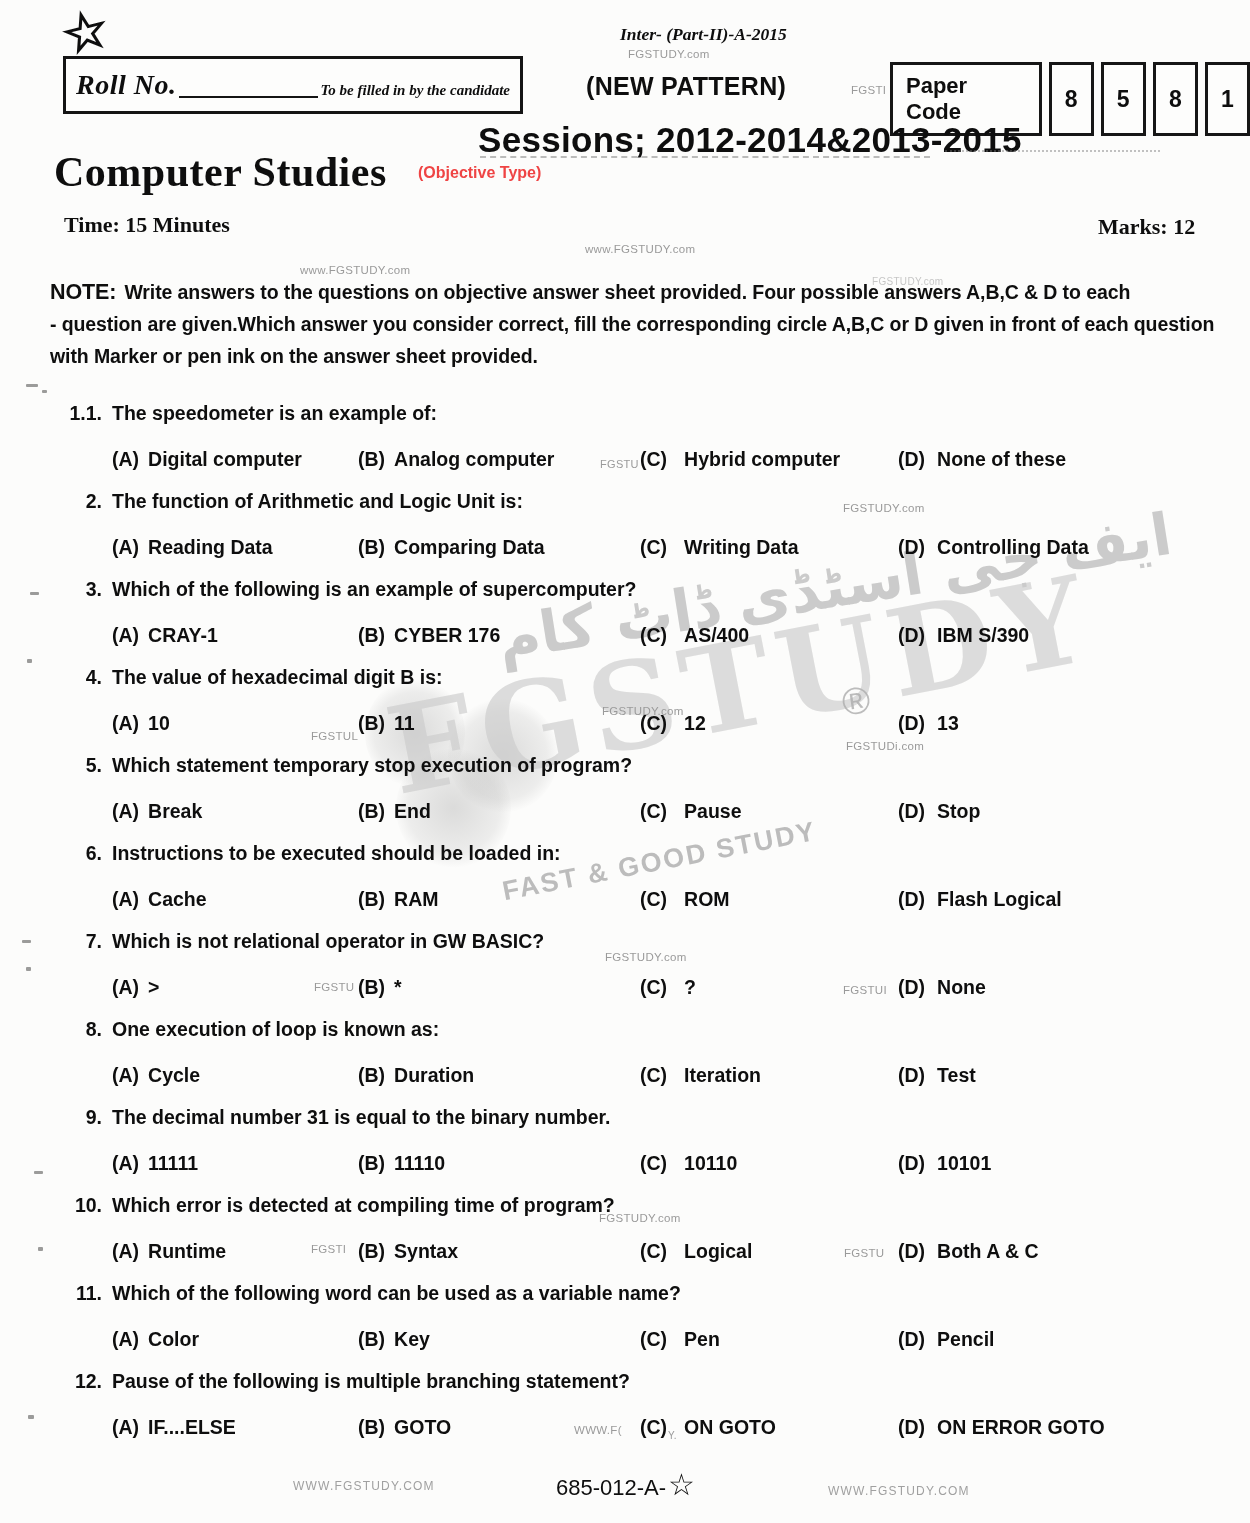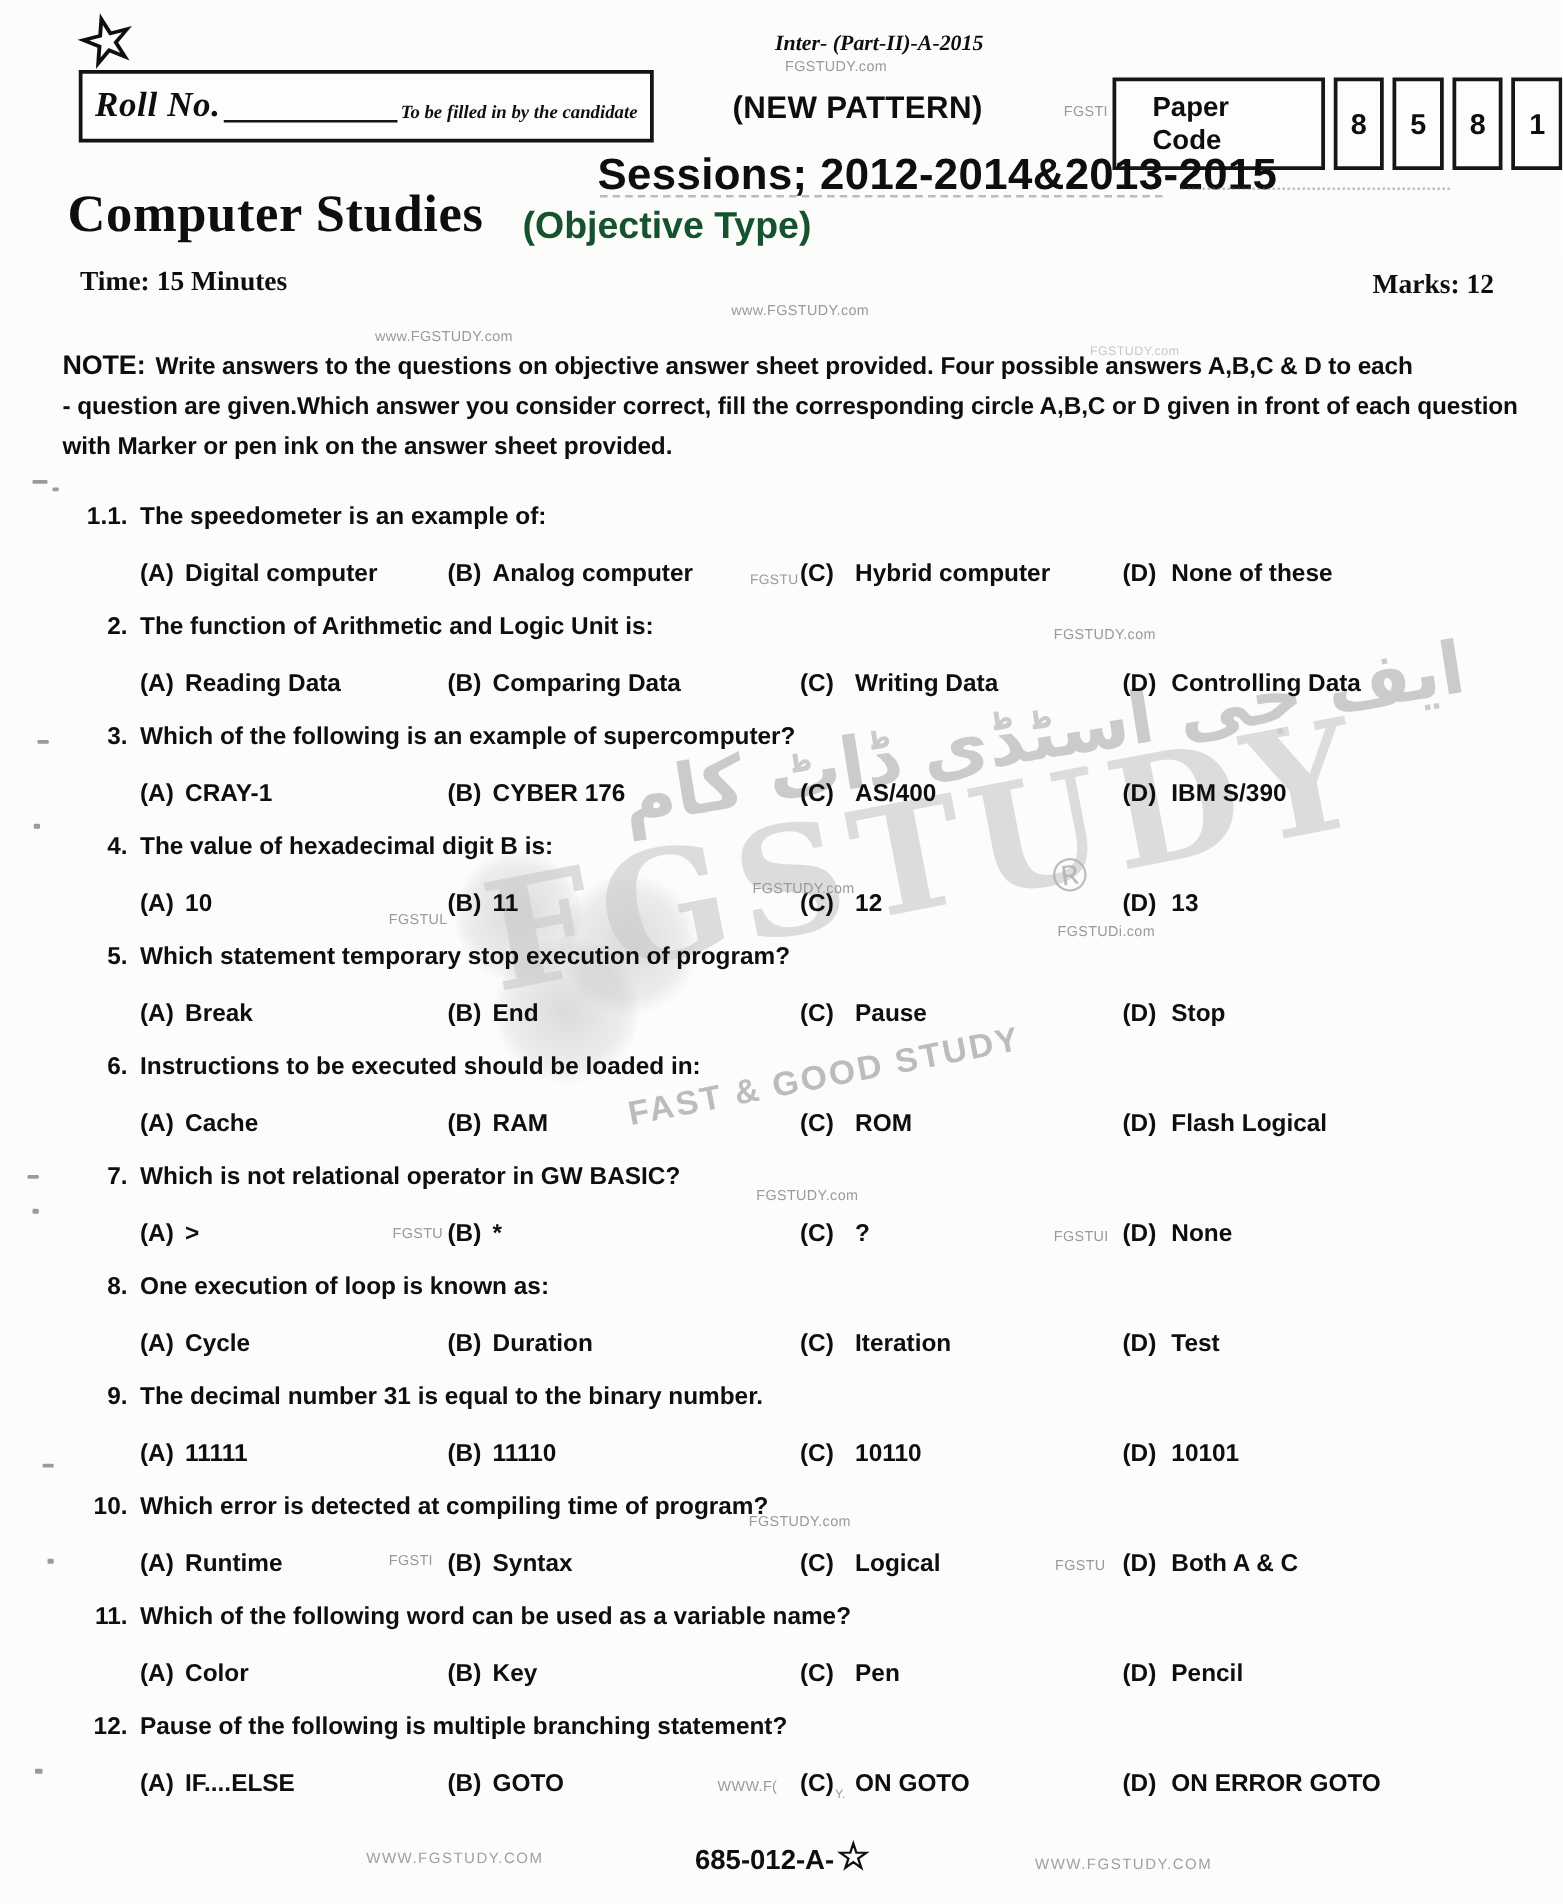--- a/index.html
+++ b/index.html
@@ -29,30 +29,30 @@
   
   .top-star{position:absolute;left:62px;top:2px;font-size:52px;font-weight:700;transform:rotate(-14deg)}
   .inter-line{position:absolute;left:620px;top:24px;font:italic 700 17.5px "Liberation Serif",serif}
   .rollno-box{position:absolute;left:63px;top:56px;width:460px;height:58px;border:3px solid #141414;
               display:flex;align-items:center;padding:0 10px;box-sizing:border-box;background:#fdfdfc}
   .rollno-label{font:italic 700 28px "Liberation Serif",serif;letter-spacing:.5px}
   .rollno-line{flex:1;align-self:flex-end;border-bottom:2px solid #141414;margin:0 3px 13px 3px;height:0}
   .rollno-note{font:italic 700 15px "Liberation Serif",serif;margin-top:10px}
   .new-pattern{position:absolute;left:586px;top:72px;font-size:25px;font-weight:700;letter-spacing:.3px}
   .pc{position:absolute;left:890px;top:62px;display:flex;align-items:stretch}
-  .pc-label{border:3px solid #161616;padding:8px 29px;font-size:22px;font-weight:700;background:#fdfdfc}
+  .pc-label{border:3px solid #161616;padding:8px 13px;font-size:22px;font-weight:700;background:#fdfdfc}
   .pc-cell{width:40px;margin-left:7px;border:3px solid #161616;display:flex;align-items:center;
            justify-content:center;font-size:23px;font-weight:700;background:#fdfdfc}
   .sessions{position:absolute;left:478px;top:120px;font-size:35px;font-weight:700;letter-spacing:.3px}
   .dash1{position:absolute;left:480px;top:156px;width:450px;border-top:2px dashed rgba(90,90,90,.4)}
   .dash2{position:absolute;left:945px;top:150px;width:215px;border-top:2px dotted rgba(120,120,120,.45)}
 
   
   .subject{position:absolute;left:54px;top:148px;margin:0;font:700 42px "Liberation Serif",serif;letter-spacing:.5px}
-  .subject-type{position:absolute;left:418px;top:164px;font-size:30px;font-weight:700;color:#14532d}
+  .subject-type{position:absolute;left:418px;top:164px;font-size:16px;font-weight:700;color:#ef4444}
   .time{position:absolute;left:64px;top:212px;font:700 22px "Liberation Serif",serif}
   .marks{position:absolute;left:1098px;top:214px;font:700 22px "Liberation Serif",serif}
 
   
   .note{position:absolute;left:50px;top:276px;width:1170px;font-size:19.5px;font-weight:700;
         line-height:32px;letter-spacing:-.1px}
   .note .note-line{white-space:nowrap}
   .note-label{font-size:21.5px;margin-right:8px}
 
   
@@ -61,21 +61,21 @@
   .q-num{position:absolute;left:36px;top:0;width:66px;text-align:right}
   .q-text{position:absolute;left:112px;top:0}
   .opt-row{position:absolute;left:0;top:46px;width:1250px;height:30px}
   .opt{position:absolute;top:0}
   .opt-a{left:112px}.opt-b{left:358px}.opt-c{left:640px}.opt-d{left:898px}
   .opt-letter{display:inline-block;margin-right:9px}
   .opt-c .opt-letter{margin-right:17px}
   .opt-d .opt-letter{margin-right:12px}
 
   
-  .footer-code{position:absolute;left:556px;top:1470px;font-size:22px;font-weight:700;display:flex;align-items:center}
+  .footer-code{position:absolute;left:556px;top:1470px;font-size:22px;font-weight:400;display:flex;align-items:center}
   .f-star{font-size:30px;margin-left:2px;transform:translateY(-3px)}
 </style>
 </head>
 <body>
 
 <div class="page">
 
   <div>
     <div class="clover" style="left:365px;top:678px;width:100px;height:110px"></div>
     <div class="clover" style="left:448px;top:698px;width:110px;height:115px"></div>

